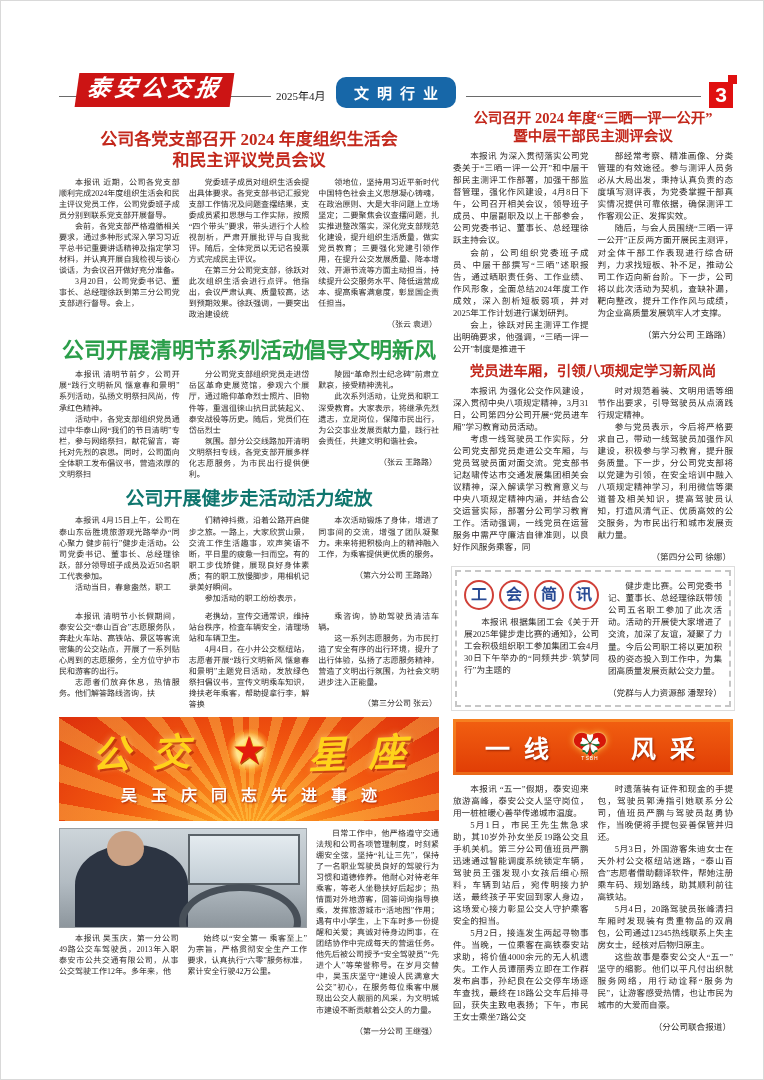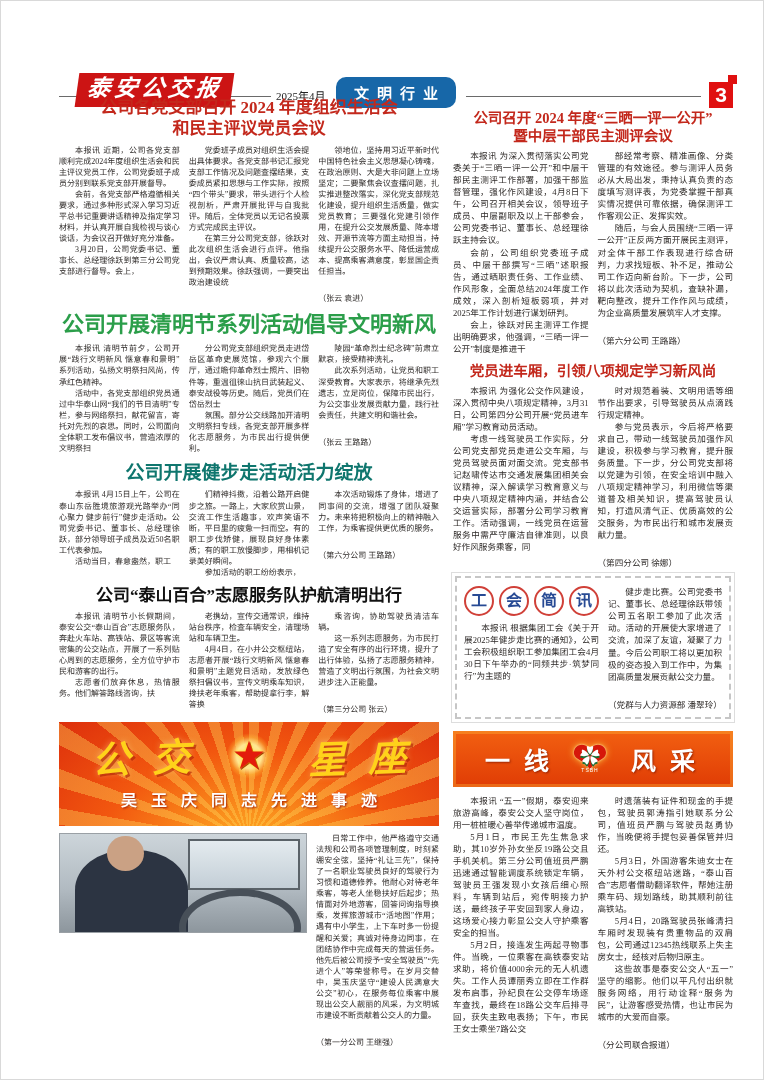--- a/index.html
+++ b/index.html
@@ -15,35 +15,35 @@
   .date{position:absolute;left:212px;top:12px;font-size:11px;color:#222;background:#fff;padding:0 5px;}
   .section-wrap{position:absolute;left:50%;transform:translateX(-50%);top:2px;background:#fff;padding:0 10px;}
   .section-box{background:#1767a8;color:#fff;font-size:15px;font-weight:bold;letter-spacing:8px;
                padding:5px 10px 5px 18px;border-radius:10px;}
   .pagenum-wrap{position:absolute;right:0;top:0;background:#fff;padding-left:8px;height:34px;}
   .pagenum{display:inline-block;background:#e01010;color:#fff;font-size:21px;font-weight:bold;
            width:24px;height:26px;line-height:26px;text-align:center;margin-top:7px;
            font-family:"Liberation Sans",sans-serif;}
   .pagenum-notch{position:absolute;right:-4px;top:0;width:9px;height:9px;background:#e01010;}
   
-  .col-left{position:absolute;left:58px;top:96px;width:380px;}
+  .col-left{position:absolute;left:58px;top:128px;width:380px;}
   .col-right{position:absolute;left:452px;top:108px;width:280px;}
   .article{margin-bottom:7px;}
   h2.title{margin:0 0 5px;text-align:center;font-weight:bold;white-space:pre-line;line-height:1.25;}
   .t-red{color:#c3281c;font-size:17px;}
   .t-red-sm{color:#c3281c;font-size:14.5px;}
   .t-green{color:#2b9e4a;font-size:22px;}
   .t-black{color:#0f766e;font-size:19px;}
   .t-black-sm{color:#111;font-size:17px;}
   .cols{display:flex;gap:9px;}
   .tcol{flex:1;text-align:justify;}
   .col-left .tcol{font-size:8px;line-height:1.38;}
   .col-right .tcol{font-size:8.6px;line-height:1.4;}
   .para{margin:0;text-indent:2em;}
-  .byline{margin:16px 2px 0 0;text-indent:0;}
+  .byline{margin:10px 2px 0 0;text-align:right;text-indent:0;}
   
   .star-banner{position:relative;height:104px;margin:6px 0 7px;overflow:hidden;
     background:
       repeating-conic-gradient(from 0deg at 50% 115%, rgba(255,215,90,.38) 0 5deg, rgba(255,120,30,0) 5deg 11deg),
       radial-gradient(ellipse at 50% 120%, #ffb024 0%, #f2570f 55%, #dd2f0c 100%);}
   .sb-row{display:flex;align-items:center;justify-content:center;gap:14px;margin-top:6px;}
   .callig{font-size:38px;font-weight:bold;font-style:italic;color:#ffd21a;letter-spacing:22px;
           padding-left:22px;transform:rotate(-2deg);
           text-shadow:2px 2px 0 rgba(170,30,0,.6),0 0 6px rgba(255,240,160,.5);}
   .star-wrap{position:relative;width:46px;height:46px;display:flex;align-items:center;justify-content:center;}
@@ -177,21 +177,20 @@
         <div class="tcol">
           <div>
               <p class="para">本次活动锻炼了身体，增进了同事间的交流，增强了团队凝聚力。未来将把积极向上的精神融入工作，为乘客提供更优质的服务。</p>
             </div>
           <p class="byline">（第六分公司 王路路）</p>
         </div>
       </div>
     </article>
 
     <article class="article">
-      <h2 class="title t-black-sm">公司“泰山百合”志愿服务队护航清明出行</h2>
       <div class="cols">
         <div class="tcol">
             <div>
               <p class="para">本报讯 清明节小长假期间，泰安公交“泰山百合”志愿服务队，奔赴火车站、高铁站、景区等客流密集的公交站点，开展了一系列贴心周到的志愿服务，全方位守护市民和游客的出行。</p>
               <p class="para">志愿者们放弃休息，热情服务。他们解答路线咨询，扶</p>
             </div>
           </div>
         <div class="tcol">
             <div>
               <p class="para">老携幼，宣传交通常识，维持站台秩序，检查车辆安全，清理场站和车辆卫生。</p>
@@ -220,20 +219,32 @@
       <div class="sb-sub">吴玉庆同志先进事迹</div>
     </section>
 
     <section class="wu-section">
       <div class="wu-left">
         <div class="photo">
           <span class="win"></span>
           <span class="driver"></span>
           <span class="head"></span>
           <span class="wheel"></span>
+        </div>
+        <div class="wu-intro">
+          <div class="tcol">
+              <div>
+                <p class="para">本报讯 吴玉庆，第一分公司49路公交车驾驶员，2013年入职泰安市公共交通有限公司，从事公交驾驶工作12年。多年来，他</p>
+              </div>
+            </div>
+          <div class="tcol">
+              <div>
+                <p class="para">始终以“安全第一 乘客至上”为宗旨，严格贯彻安全生产工作要求，认真执行“六零”服务标准，累计安全行驶42万公里。</p>
+              </div>
+            </div>
         </div>
       </div>
       <div class="wu-right tcol">
         <div>
             <p class="para">日常工作中，他严格遵守交通法规和公司各项管理制度，时刻紧绷安全弦，坚持“礼让三先”，保持了一名职业驾驶员良好的驾驶行为习惯和道德修养。他耐心对待老年乘客，等老人坐稳扶好后起步；热情面对外地游客，回答问询指导换乘，发挥旅游城市“活地图”作用；遇有中小学生，上下车时多一份提醒和关爱；真诚对待身边同事，在团结协作中完成每天的营运任务。他先后被公司授予“安全驾驶员”“先进个人”等荣誉称号。在岁月交替中，吴玉庆坚守“建设人民满意大公交”初心，在服务每位乘客中展现出公交人靓丽的风采，为文明城市建设不断贡献着公交人的力量。</p>
           </div>
         <p class="byline">（第一分公司 王继强）</p>
       </div>
     </section>
 

